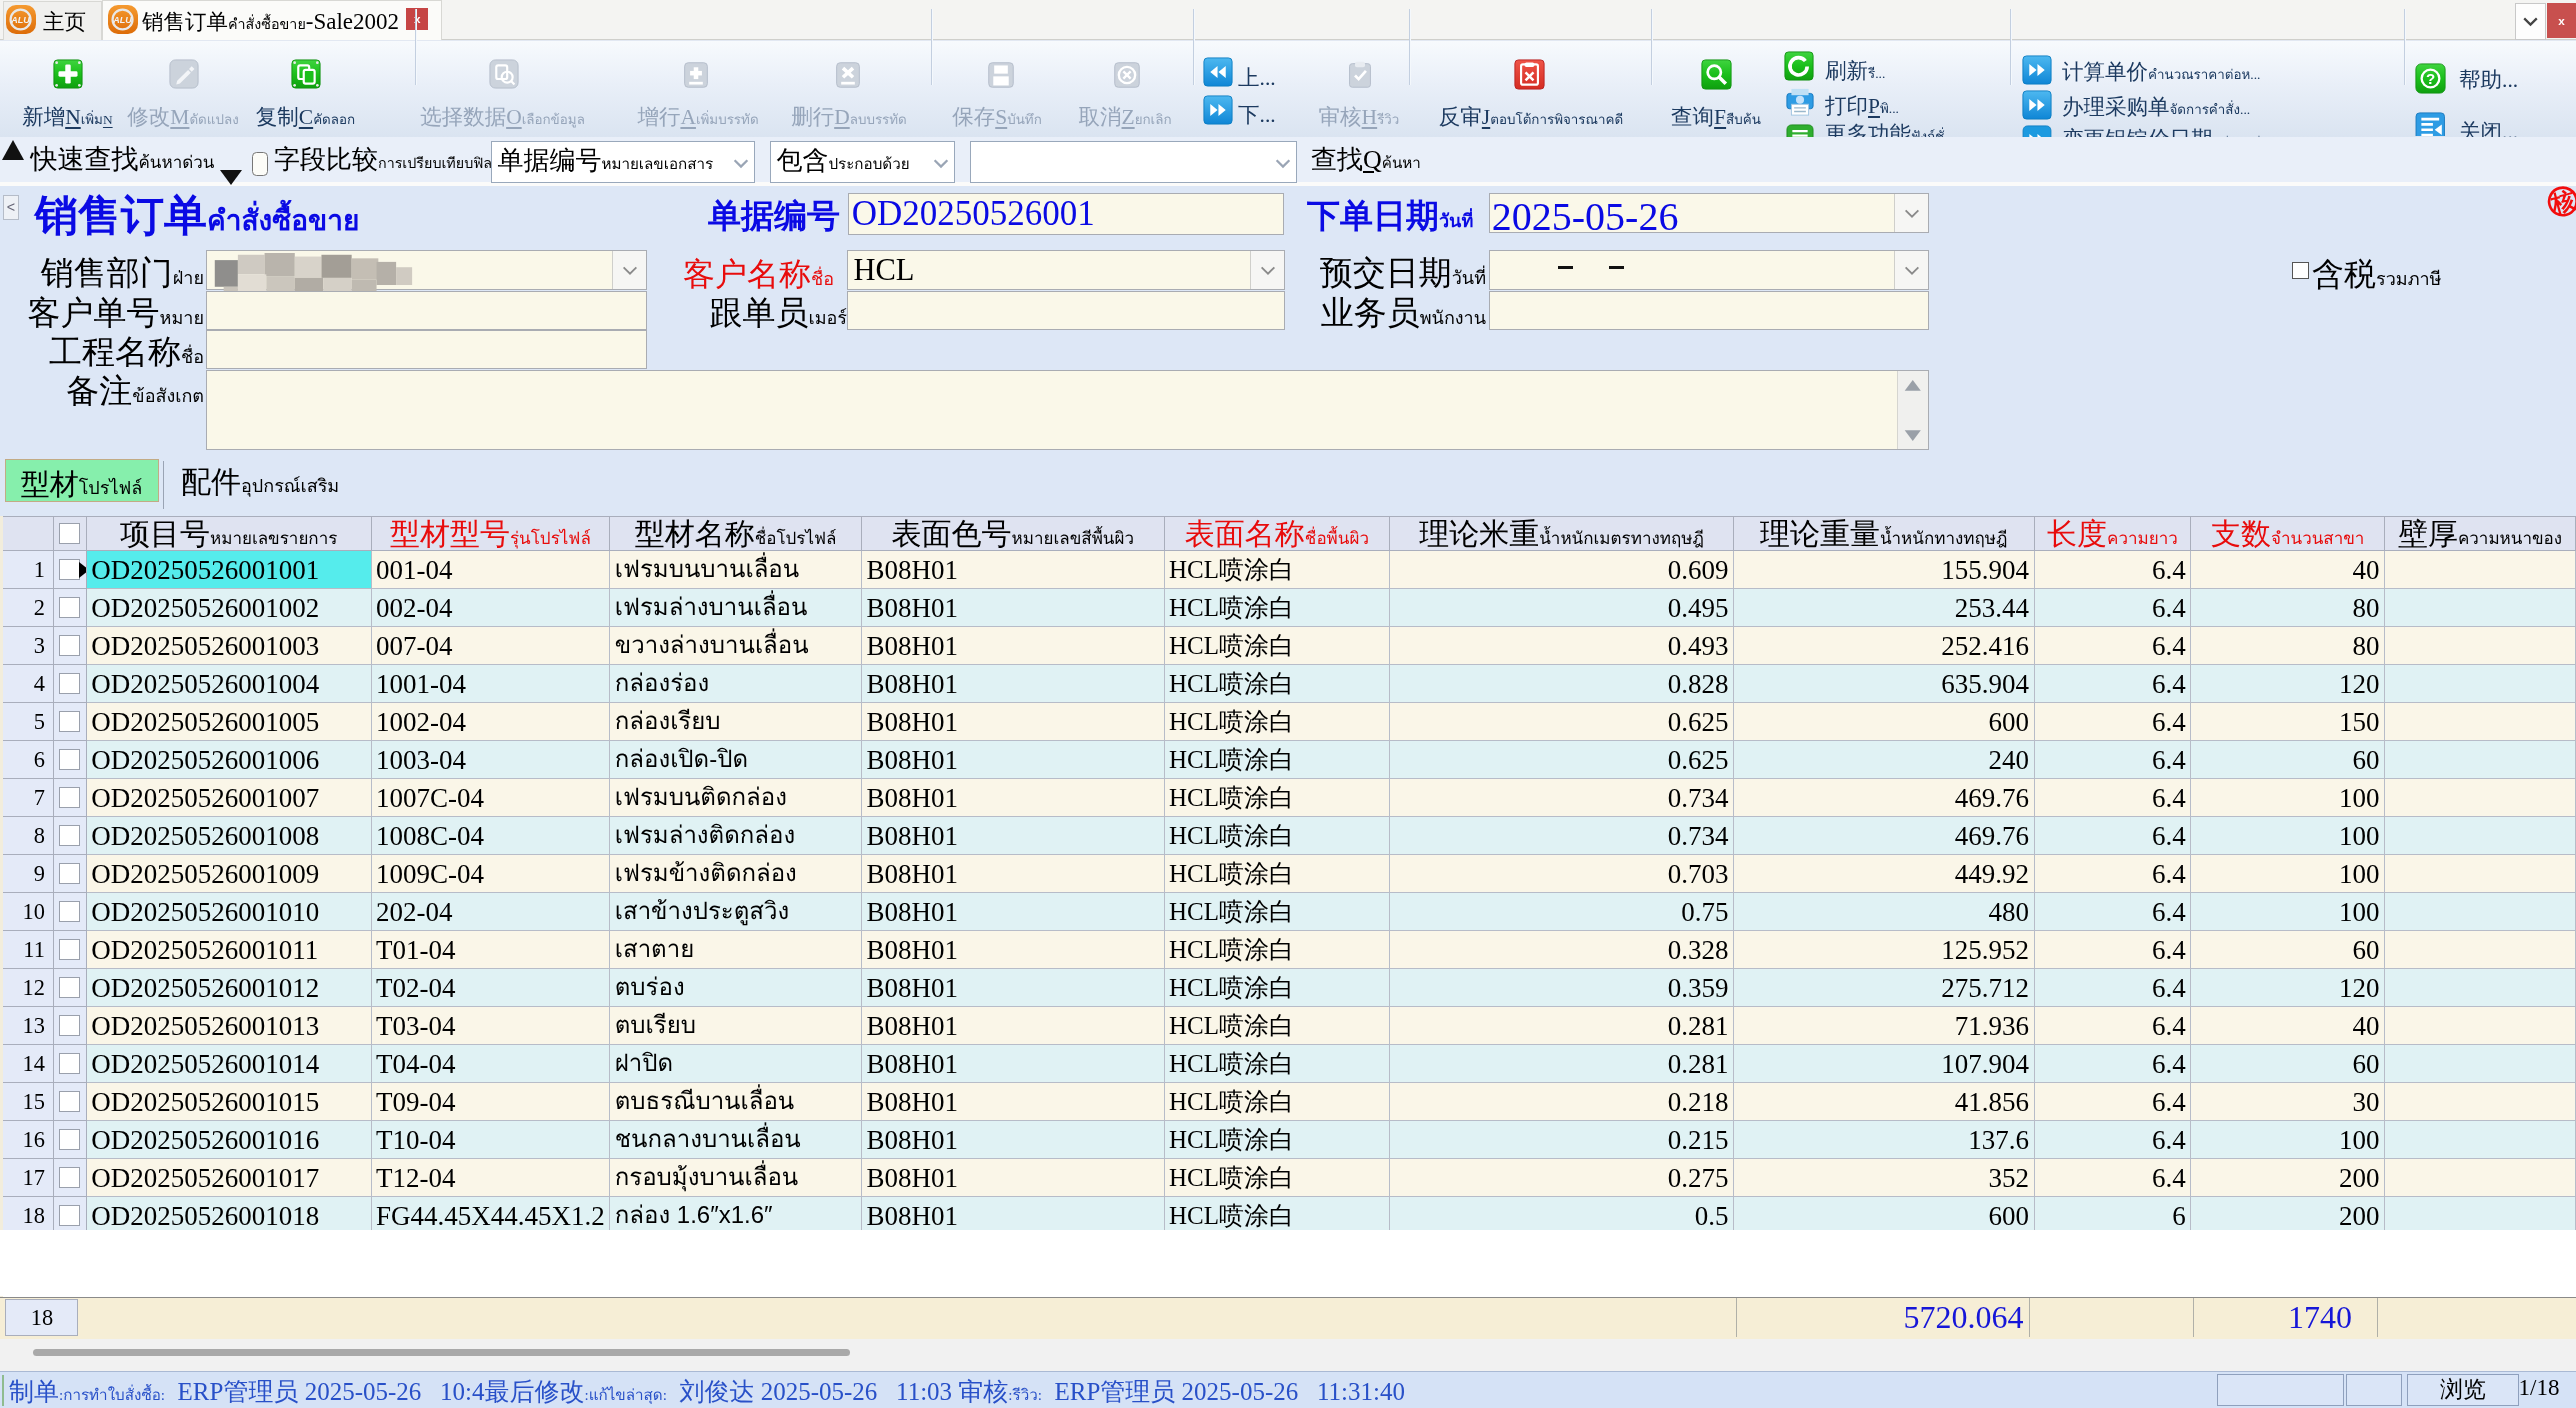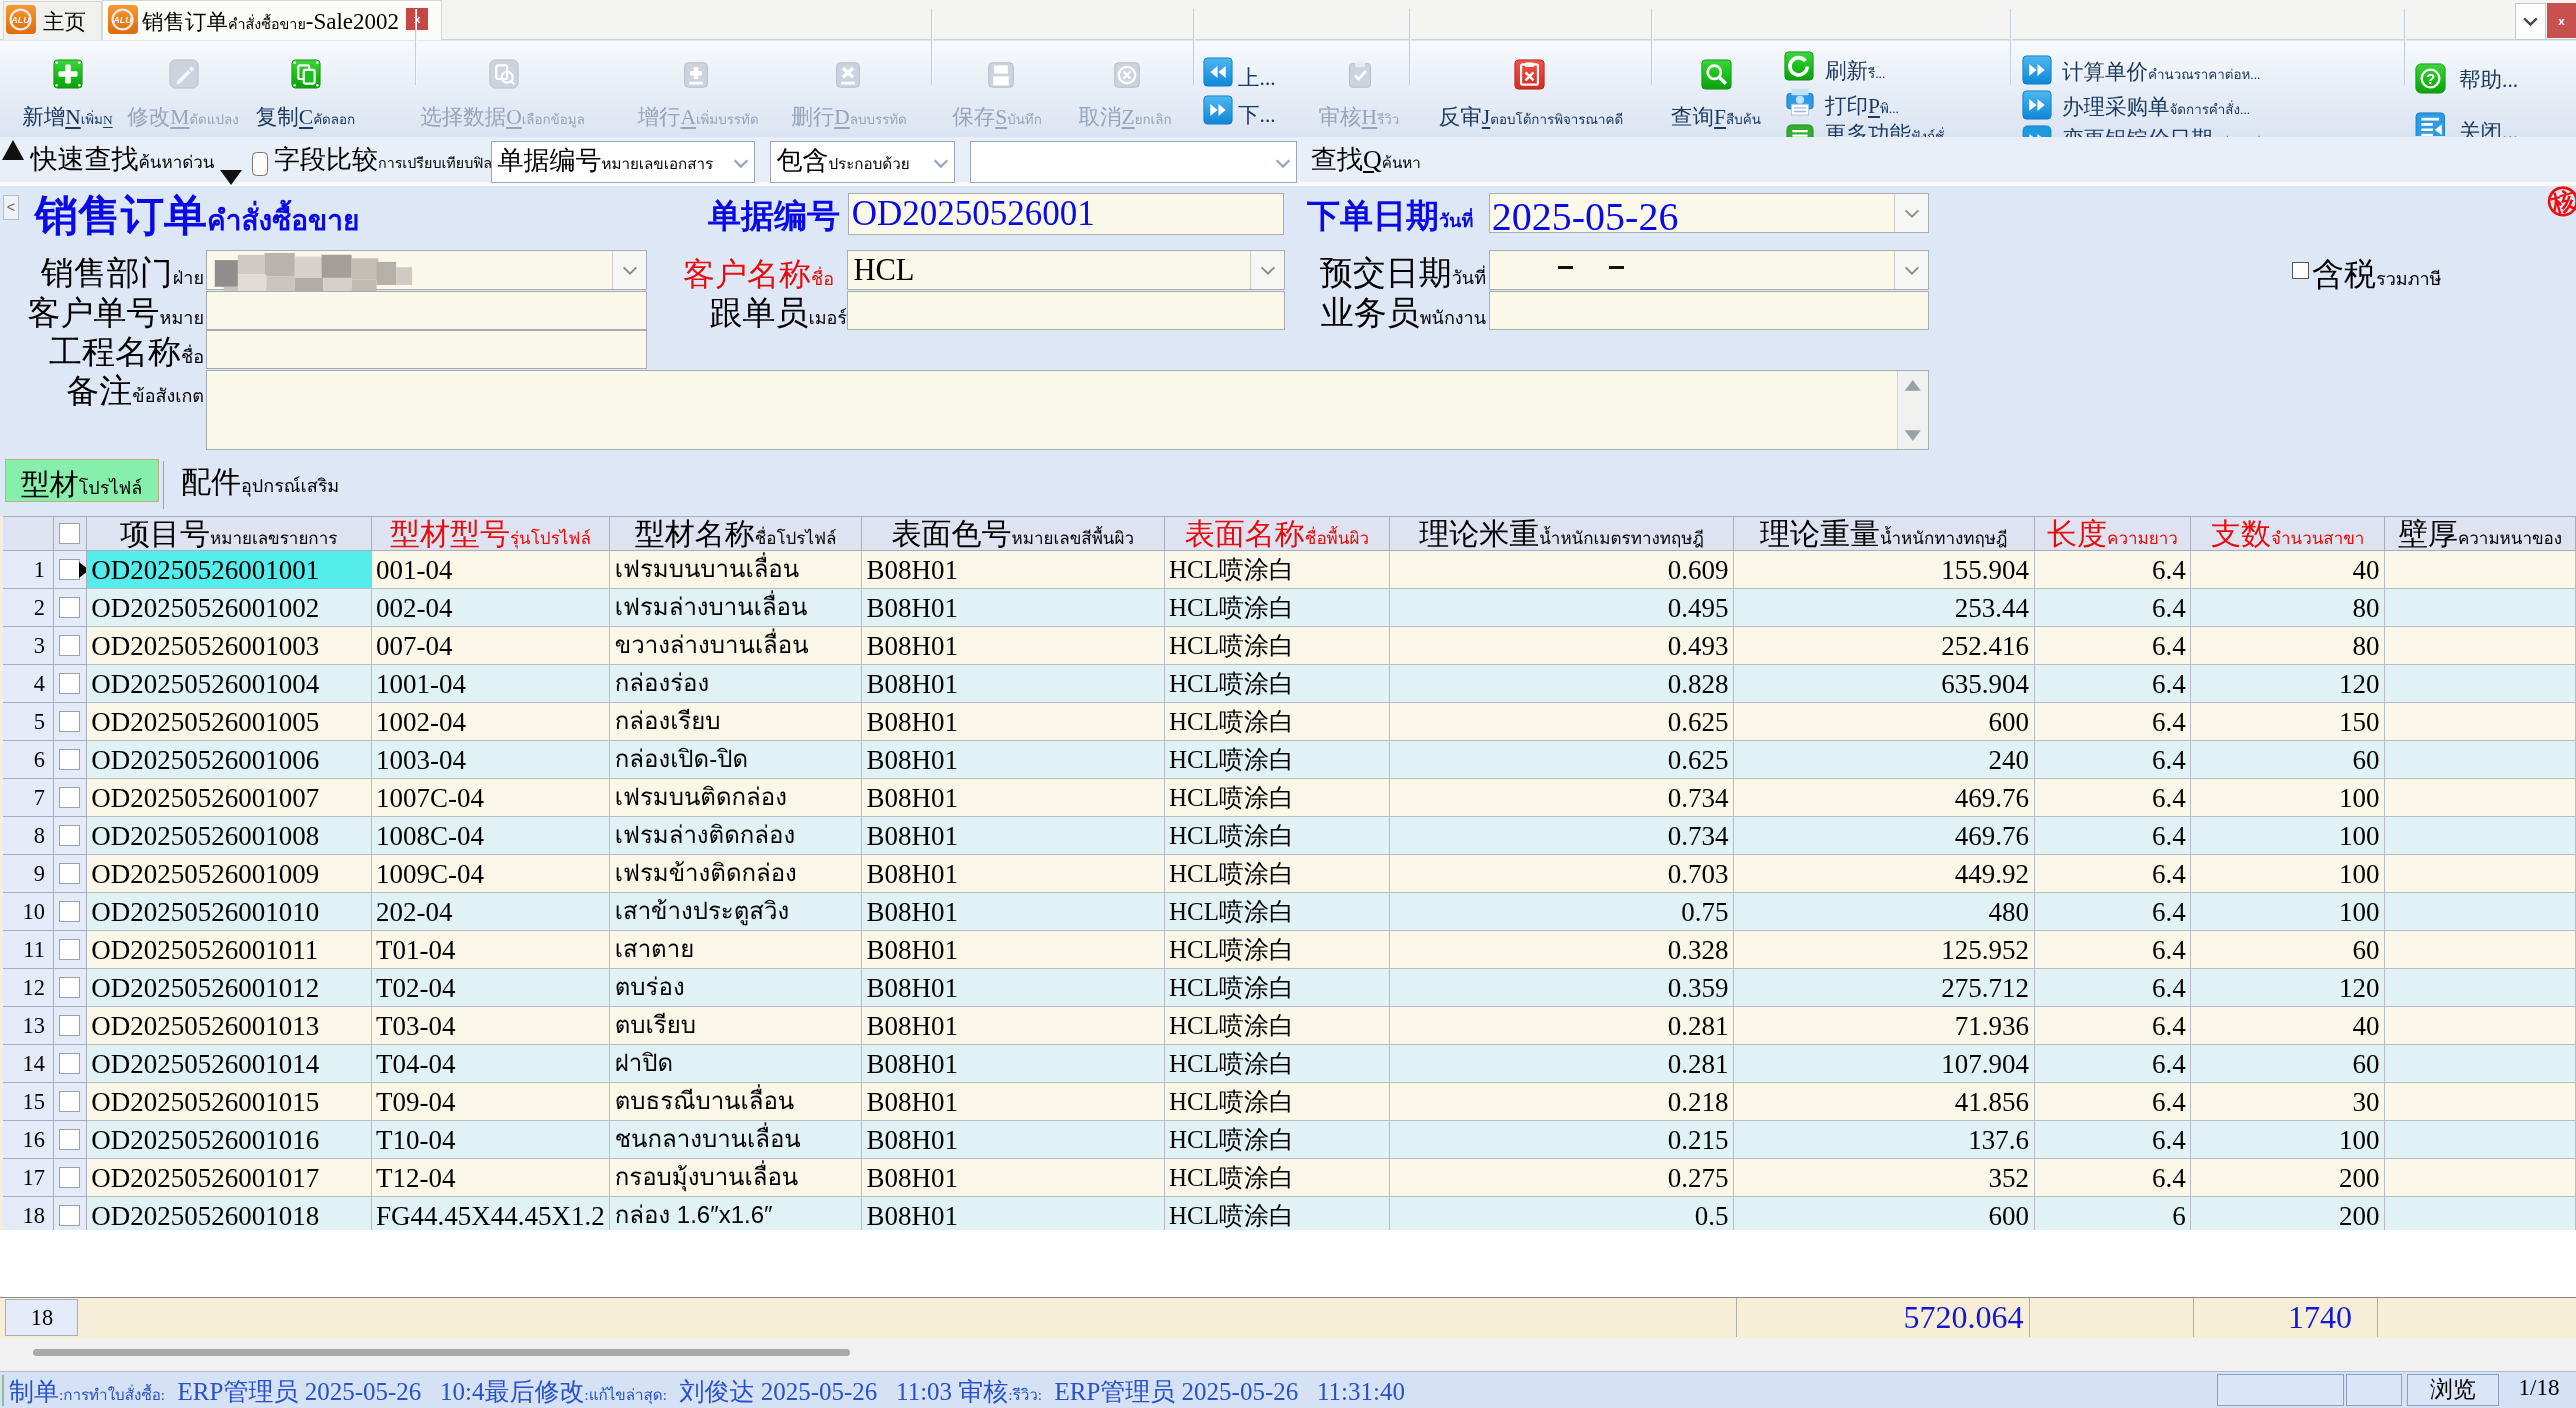--- a/index.html
+++ b/index.html
@@ -3,21 +3,21 @@
 <style>
   html,body{margin:0;padding:0;width:2576px;height:1409px;overflow:hidden;
     font-family:"Liberation Serif",serif;background:#fff;}
   .abs{position:absolute;}
   #stage{position:relative;width:2576px;height:1409px;background:#fff;}
   .th{font-size:15.2px;}
   
   #tabbar{left:0;top:0;width:2576px;height:39px;background:#f4f4f2;border-bottom:0.9px solid #cfcfcb;}
   .tab1{left:2.7px;top:0.9px;width:97px;height:38px;background:#f0f0ee;border:0.9px solid #d8d8d4;border-bottom:none;}
   .tab2{left:102px;top:0px;width:338px;height:39px;background:#fbfbf9;border:0.9px solid #d8d8d4;border-bottom:none;}
-  .alogo{width:30px;height:29px;border-radius:4px;background:linear-gradient(#f59a30,#dd6c07);position:absolute;}
+  .alogo{width:30px;height:29px;border-radius:10px;background:linear-gradient(#f59a30,#dd6c07);position:absolute;}
   .alogo svg{position:absolute;left:0;top:0;}
   
   #toolbar{left:0;top:40px;width:2576px;height:96px;background:linear-gradient(#f7fafd,#e9eff8 45%,#dae4f1);border-top:0.9px solid #e2e8f2;border-bottom:0.9px solid #b9c8de;}
   .tbtxt{position:absolute;white-space:nowrap;font-size:21.5px;color:#1c3a60;text-align:center;}
   .tbtxt .th{font-size:13.4px;}
   .tbtxt.dis{color:#96a5ba;}
   .sep{position:absolute;top:9px;width:0.9px;height:76px;background:#c3cfe0;border-right:0.9px solid #f4f8fc;}
   u{text-underline-offset:2.7px;}
   .lab{font-size:33px;text-align:right;white-space:nowrap;}
   .lab .th{font-size:18px;}
@@ -678,16 +678,16 @@
 <div class="abs" style="left:5.4px;top:1299px;width:73px;height:37px;background:#e4eaf8;border:0.9px solid #a9aebc;box-sizing:border-box;text-align:center;font-size:22.4px;line-height:35px;">18</div>
 <div class="abs" style="left:1736px;top:1298px;width:294px;height:39px;border-left:0.9px solid #b0b0a8;border-right:0.9px solid #b0b0a8;text-align:right;font-size:32px;color:#1616d8;line-height:39px;padding-right:5.4px;box-sizing:border-box;">5720.064</div>
 <div class="abs" style="left:2193px;top:1298px;width:185px;height:39px;border-left:0.9px solid #b0b0a8;border-right:0.9px solid #b0b0a8;text-align:right;font-size:32px;color:#1616d8;line-height:39px;padding-right:25px;box-sizing:border-box;">1740</div>
 <div class="abs" style="left:0;top:1339px;width:2576px;height:32px;background:#f1f1f1;"></div>
 <div class="abs" style="left:33px;top:1349px;width:817px;height:7.2px;background:#a9a9a9;border-radius:3.6px;"></div>
 <div class="abs" style="left:0;top:1371px;width:2576px;height:38px;background:#d5e2f6;border-top:0.9px solid #a9b9d4;box-sizing:border-box;"></div>
       <div class="abs" style="left:1.8px;top:1375px;width:2.7px;height:30.5px;background:#8fbc8f;"></div>
 <div class="abs" style="left:9px;top:1375px;font-size:25px;color:#2850c8;white-space:nowrap;">制单<span class="th" style="font-size:15.2px;">:การทำใบสั่งซื้อ:</span>&nbsp; ERP管理员 2025-05-26 &nbsp; 10:4最后修改<span class="th" style="font-size:15.2px;">:แก้ไขล่าสุด:</span>&nbsp; 刘俊达 2025-05-26 &nbsp; 11:03 审核<span class="th" style="font-size:15.2px;">:รีวิว:</span>&nbsp; ERP管理员 2025-05-26 &nbsp; 11:31:40</div>
 <div class="abs" style="left:2217px;top:1374px;width:127px;height:32px;background:#dae5f7;border:0.9px solid #8fa0bd;box-sizing:border-box;"></div>
 <div class="abs" style="left:2346px;top:1374px;width:56px;height:32px;background:#dae5f7;border:0.9px solid #8fa0bd;box-sizing:border-box;"></div>
-<div class="abs" style="left:2407px;top:1374px;width:92px;height:32px;background:#dae5f7;border:0.9px solid #8fa0bd;box-sizing:border-box;text-align:center;font-size:23px;line-height:30.5px;color:#000;font-family:Liberation Serif, serif;">浏览</div>
+<div class="abs" style="left:2407px;top:1374px;width:112px;height:32px;background:#dae5f7;border:0.9px solid #8fa0bd;box-sizing:border-box;text-align:center;font-size:23px;line-height:30.5px;color:#000;font-family:Liberation Serif, serif;">浏览</div>
 <div class="abs" style="left:2502px;top:1375px;width:74px;text-align:center;font-size:23px;color:#000;">1/18</div>
 </div>
 </div>
 
 </body></html>

